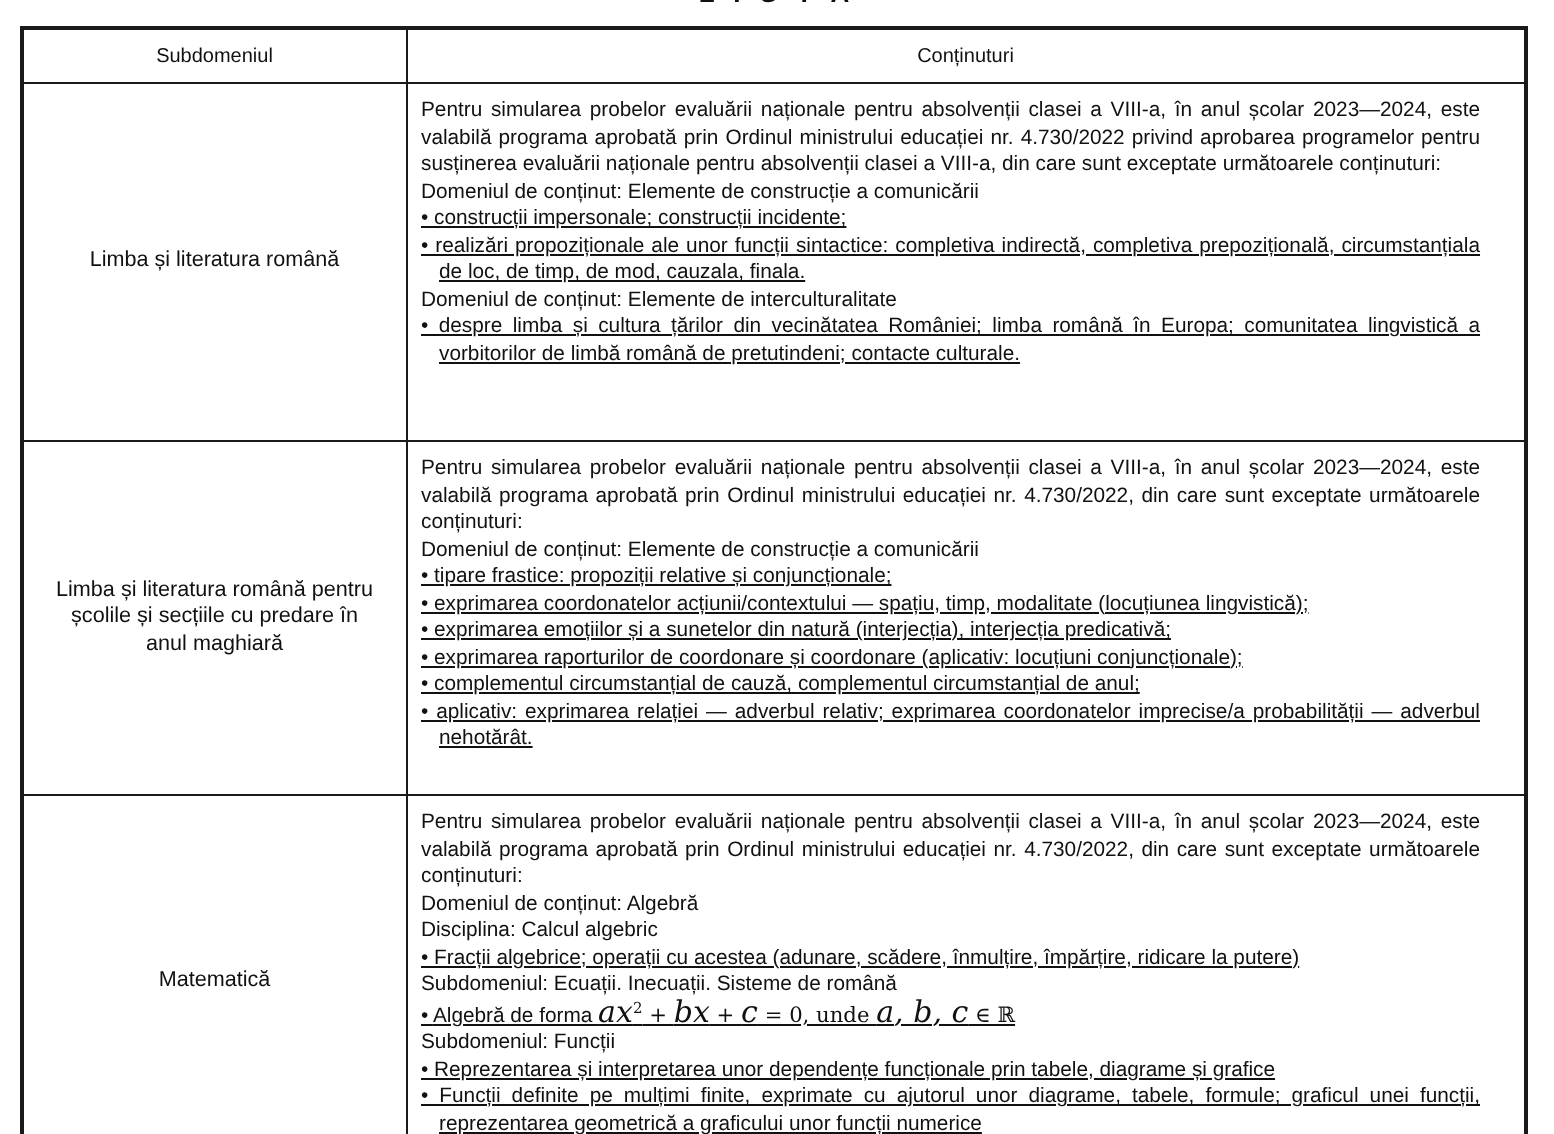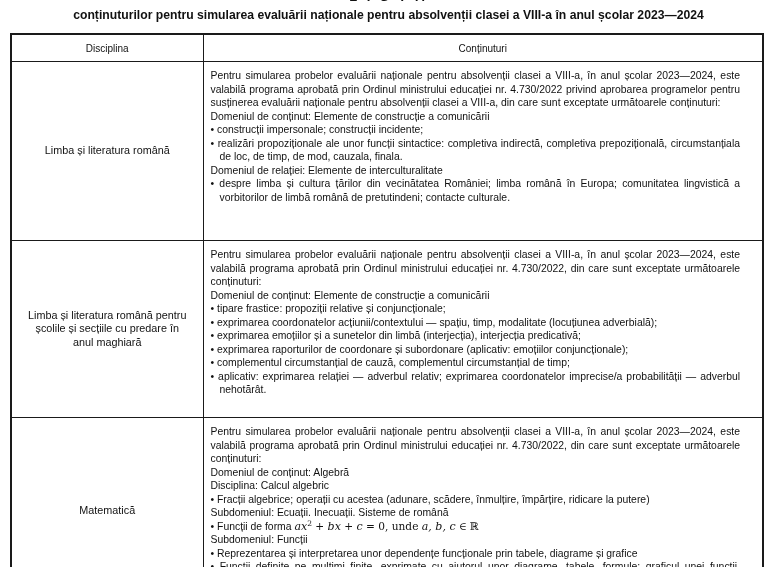--- a/index.html
+++ b/index.html
@@ -60,89 +60,89 @@
     font-size: 10.4px;
     line-height: 13.5px;
   }
   tr.r1 td { height: 164px; }
   tr.r2 td { height: 162px; }
   tr.r3 td { height: 171px; }
   .line { text-align: justify; }
   .line.bullet {
     padding-left: 9px;
     text-indent: -9px;
+    text-decoration: underline;
   }
   .seg-mi {
     font-family: "DejaVu Serif", serif;
     font-style: italic;
-    font-size: 11px;
+    font-size: 15px;
   }
   .seg-mn {
     font-family: "DejaVu Serif", serif;
     font-size: 10.6px;
   }
   .seg-sup {
     font-family: "DejaVu Serif", serif;
     font-size: 7.5px;
     vertical-align: super;
     line-height: 0;
   }
 </style>
 </head>
 <body>
 
 <div class="doc-header">
   <div class="doc-title">L I S T A</div>
-  <div class="doc-subtitle">conținuturilor pentru simularea evaluării naționale pentru absolvenții clasei a VIII-a în anul școlar 2023—2024</div>
 </div>
 
 <table class="main">
   <colgroup>
     <col class="c-disc">
     <col class="c-cont">
   </colgroup>
   <thead>
     <tr>
-      <th>Disciplina</th>
+      <th>Subdomeniul</th>
       <th>Conținuturi</th>
     </tr>
   </thead>
   <tbody>
       <tr class="r1">
     <td class="disc">Limba și literatura română</td>
     <td class="cont">
           <div class="line">Pentru simularea probelor evaluării naționale pentru absolvenții clasei a VIII-a, în anul școlar 2023—2024, este valabilă programa aprobată prin Ordinul ministrului educației nr. 4.730/2022 privind aprobarea programelor pentru susținerea evaluării naționale pentru absolvenții clasei a VIII-a, din care sunt exceptate următoarele conținuturi:</div>
           <div class="line">Domeniul de conținut: Elemente de construcție a comunicării</div>
           <div class="line bullet">• construcții impersonale; construcții incidente;</div>
           <div class="line bullet">• realizări propoziționale ale unor funcții sintactice: completiva indirectă, completiva prepozițională, circumstanțiala de loc, de timp, de mod, cauzala, finala.</div>
-          <div class="line">Domeniul de relației: Elemente de interculturalitate</div>
+          <div class="line">Domeniul de conținut: Elemente de interculturalitate</div>
           <div class="line bullet">• despre limba și cultura țărilor din vecinătatea României; limba română în Europa; comunitatea lingvistică a vorbitorilor de limbă română de pretutindeni; contacte culturale.</div>
         </td>
   </tr>
       <tr class="r2">
     <td class="disc">Limba și literatura română pentru școlile și secțiile cu predare în anul maghiară</td>
     <td class="cont">
           <div class="line">Pentru simularea probelor evaluării naționale pentru absolvenții clasei a VIII-a, în anul școlar 2023—2024, este valabilă programa aprobată prin Ordinul ministrului educației nr. 4.730/2022, din care sunt exceptate următoarele conținuturi:</div>
           <div class="line">Domeniul de conținut: Elemente de construcție a comunicării</div>
           <div class="line bullet">• tipare frastice: propoziții relative și conjuncționale;</div>
-          <div class="line bullet">• exprimarea coordonatelor acțiunii/contextului — spațiu, timp, modalitate (locuțiunea adverbială);</div>
-          <div class="line bullet">• exprimarea emoțiilor și a sunetelor din limbă (interjecția), interjecția predicativă;</div>
-          <div class="line bullet">• exprimarea raporturilor de coordonare și subordonare (aplicativ: emoțiilor conjuncționale);</div>
-          <div class="line bullet">• complementul circumstanțial de cauză, complementul circumstanțial de timp;</div>
+          <div class="line bullet">• exprimarea coordonatelor acțiunii/contextului — spațiu, timp, modalitate (locuțiunea lingvistică);</div>
+          <div class="line bullet">• exprimarea emoțiilor și a sunetelor din natură (interjecția), interjecția predicativă;</div>
+          <div class="line bullet">• exprimarea raporturilor de coordonare și coordonare (aplicativ: locuțiuni conjuncționale);</div>
+          <div class="line bullet">• complementul circumstanțial de cauză, complementul circumstanțial de anul;</div>
           <div class="line bullet">• aplicativ: exprimarea relației — adverbul relativ; exprimarea coordonatelor imprecise/a probabilității — adverbul nehotărât.</div>
         </td>
   </tr>
       <tr class="r3">
     <td class="disc">Matematică</td>
     <td class="cont">
           <div class="line">Pentru simularea probelor evaluării naționale pentru absolvenții clasei a VIII-a, în anul școlar 2023—2024, este valabilă programa aprobată prin Ordinul ministrului educației nr. 4.730/2022, din care sunt exceptate următoarele conținuturi:</div>
           <div class="line">Domeniul de conținut: Algebră</div>
           <div class="line">Disciplina: Calcul algebric</div>
           <div class="line bullet">• Fracții algebrice; operații cu acestea (adunare, scădere, înmulțire, împărțire, ridicare la putere)</div>
           <div class="line">Subdomeniul: Ecuații. Inecuații. Sisteme de română</div>
-          <div class="line bullet">• <span class="seg-txt">Funcții de forma </span><span class="seg-mi">ax</span><span class="seg-sup">2</span><span class="seg-mn"> + </span><span class="seg-mi">bx</span><span class="seg-mn"> + </span><span class="seg-mi">c</span><span class="seg-mn"> = 0, unde </span><span class="seg-mi">a, b, c</span><span class="seg-mn"> ∈ ℝ</span></div>
+          <div class="line bullet">• <span class="seg-txt">Algebră de forma </span><span class="seg-mi">ax</span><span class="seg-sup">2</span><span class="seg-mn"> + </span><span class="seg-mi">bx</span><span class="seg-mn"> + </span><span class="seg-mi">c</span><span class="seg-mn"> = 0, unde </span><span class="seg-mi">a, b, c</span><span class="seg-mn"> ∈ ℝ</span></div>
           <div class="line">Subdomeniul: Funcții</div>
           <div class="line bullet">• Reprezentarea și interpretarea unor dependențe funcționale prin tabele, diagrame și grafice</div>
           <div class="line bullet">• Funcții definite pe mulțimi finite, exprimate cu ajutorul unor diagrame, tabele, formule; graficul unei funcții, reprezentarea geometrică a graficului unor funcții numerice</div>
         </td>
   </tr>
     </tbody>
 </table>
 
 </body></html>

